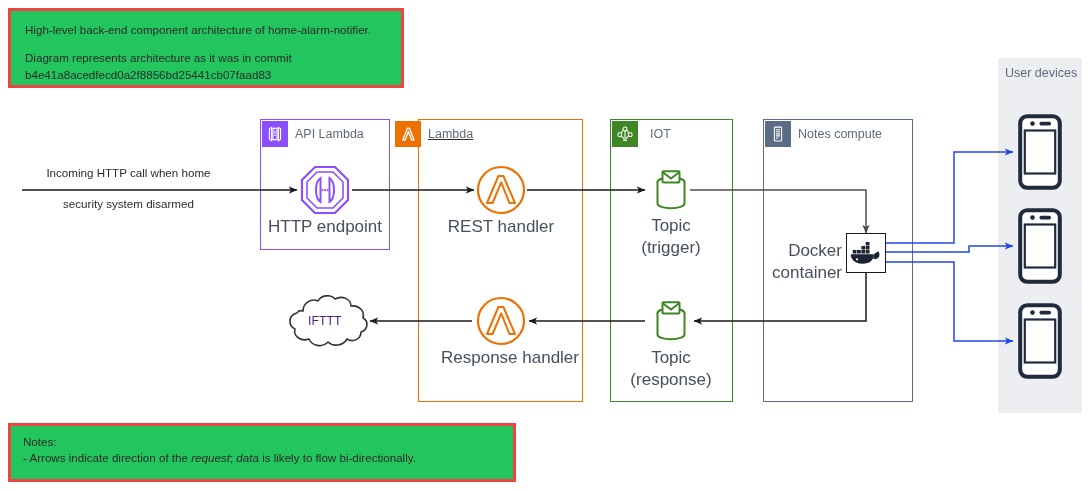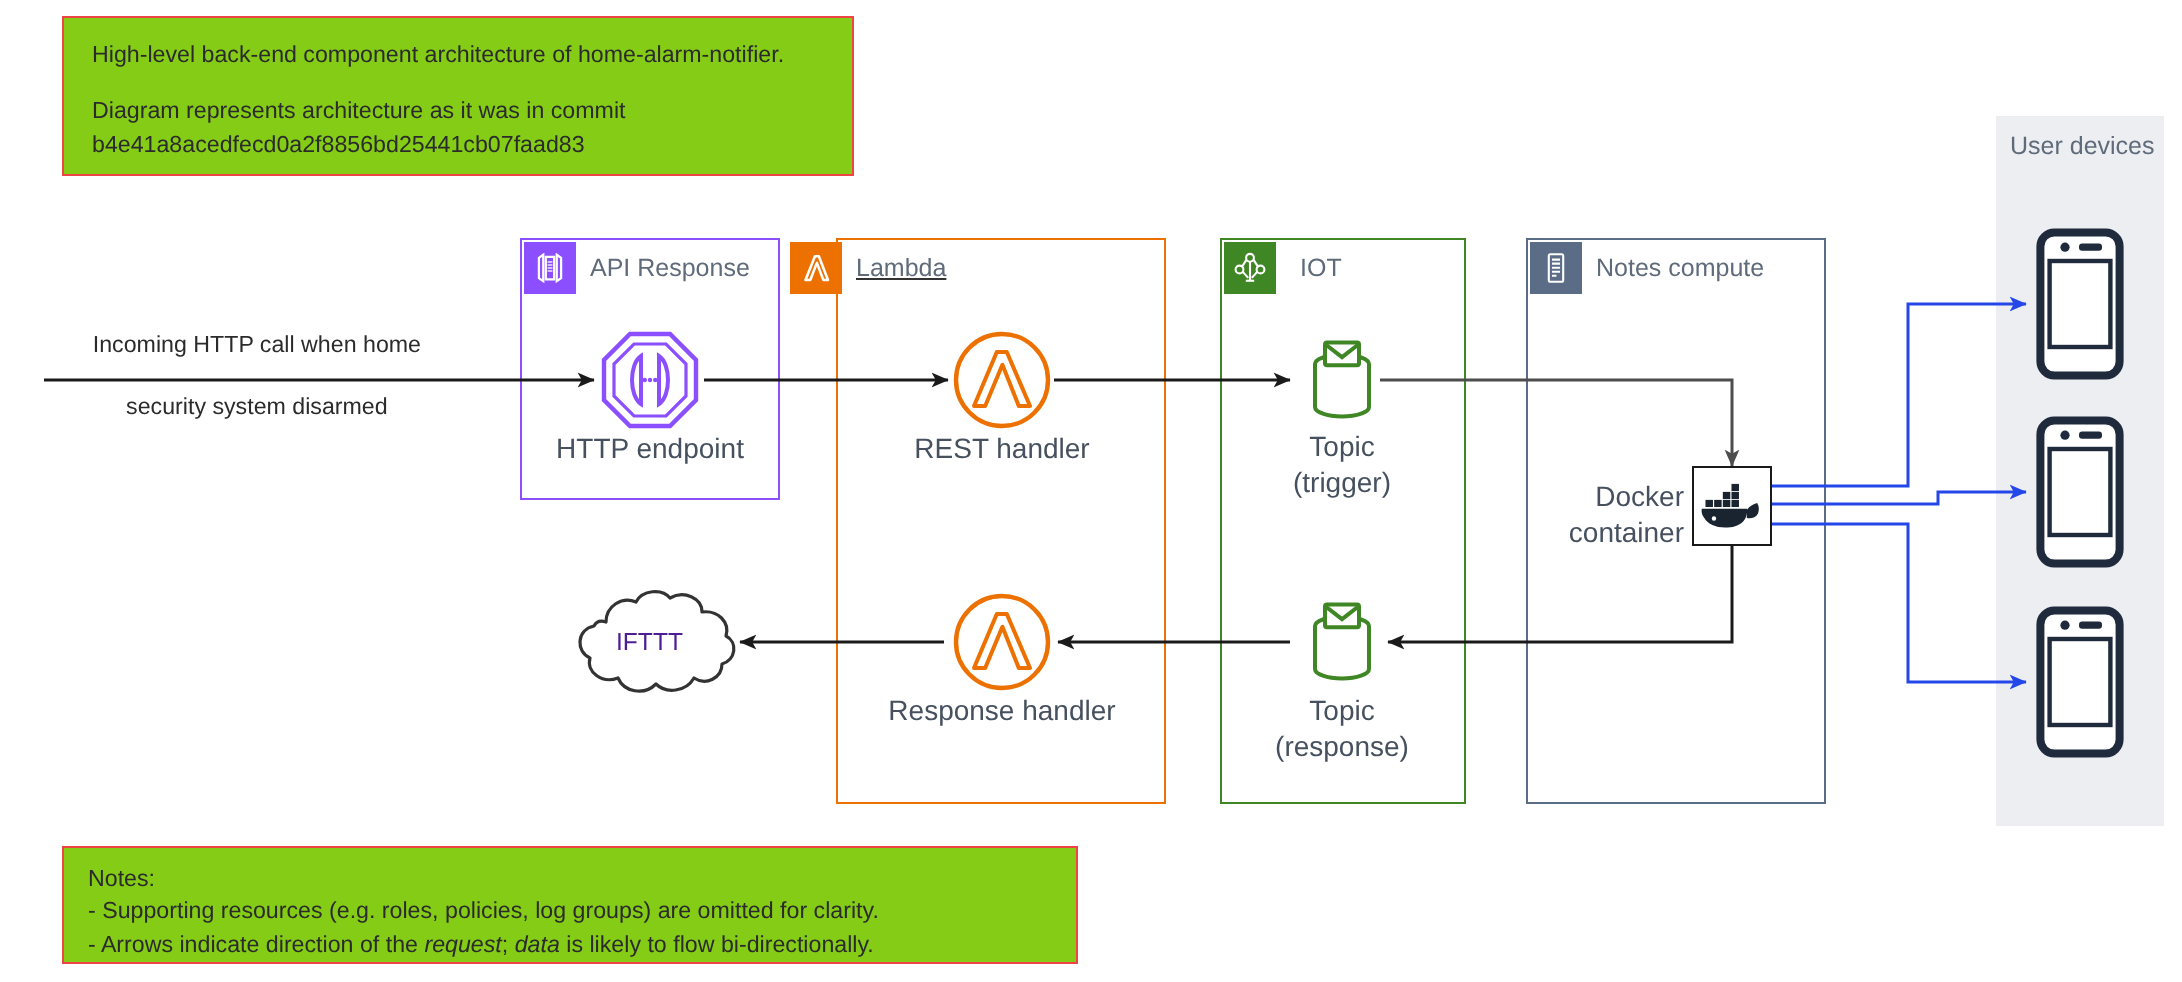--- a/index.html
+++ b/index.html
@@ -5,25 +5,25 @@
   html,body{margin:0;padding:0;background:#ffffff;}
   body{width:1091px;height:491px;position:relative;overflow:hidden;
        font-family:"Liberation Sans",sans-serif;color:#333333;}
   .canvas{position:absolute;inset:0;}
   svg.layer{position:absolute;left:0;top:0;width:1091px;height:491px;overflow:visible;}
   svg.layer.edges{z-index:2;}
   .grp{position:absolute;background:transparent;z-index:1;}
   .grp-title{position:absolute;display:flex;align-items:center;gap:7px;z-index:4;}
   .grp-badge{width:26px;height:26px;display:flex;align-items:center;justify-content:center;flex:0 0 auto;}
   .grp-label{font-size:12.5px;color:#5f6b7a;white-space:nowrap;}
-  .noteBox{position:absolute;border:1px solid #ef4444;background:#84cc16;box-sizing:border-box;z-index:5;margin-left:23px;}
+  .noteBox{position:absolute;border:3px solid #ef4444;background:#22c55e;box-sizing:border-box;z-index:5;}
   .noteBox p{margin:0;font-size:11.6px;line-height:1.42;color:#2b2b2b;white-space:pre-wrap;}
   .devpanel{position:absolute;background:#eceef2;z-index:1;}
   .devtitle{position:absolute;font-size:12.5px;color:#5f6b7a;z-index:4;white-space:nowrap;}
-  .caption{position:absolute;text-align:center;font-size:14px;color:#46505e;
+  .caption{position:absolute;text-align:center;font-size:17px;color:#46505e;
            line-height:1.28;white-space:pre;z-index:3;}
   .capR{text-align:right;}
   .flowlabel{position:absolute;font-size:11.6px;color:#2b2b2b;line-height:1.35;
              text-align:center;white-space:pre;z-index:3;}
   .ico{position:absolute;z-index:3;}
   .dockerbox{position:absolute;border:1px solid #1a1a1a;background:#fff;
              box-sizing:border-box;z-index:3;display:flex;align-items:center;justify-content:center;}
   .ifttt-txt{position:absolute;font-size:12.3px;color:#4c1d95;z-index:4;white-space:nowrap;}
 </style>
 </head>
@@ -33,21 +33,20 @@
 
   <div class="noteBox" style="left:8px;top:8px;width:396px;height:80px;padding:11px 14px;">
     <p>High-level back-end component architecture of home-alarm-notifier.</p>
     <p style="height:12px;"></p>
     <p>Diagram represents architecture as it was in commit</p>
     <p>b4e41a8acedfecd0a2f8856bd25441cb07faad83</p>
   </div>
 
   <div class="noteBox" style="left:8px;top:423px;width:508px;height:59px;padding:8px 12px;">
     <p>Notes:</p>
-    <p>- Supporting resources (e.g. roles, policies, log groups) are omitted for clarity.</p>
     <p><span>- Arrows indicate direction of the </span><em>request</em><span>; </span><em>data</em><span> is likely to flow bi-directionally.</span></p>
   </div>
 
   <div class="devpanel" style="left:998px;top:58px;width:84px;height:355px;"></div>
   <div class="devtitle" style="left:1005px;top:66px;">User devices</div>
 
   <div class="grp" style="left:260px;top:119px;width:130px;height:131px;border:1.6px solid #8C4FFF;box-sizing:border-box;"></div>
   <div class="grp" style="left:418px;top:119px;width:165px;height:283px;border:1.6px solid #ED7100;box-sizing:border-box;"></div>
   <div class="grp" style="left:610px;top:119px;width:123px;height:283px;border:1.6px solid #3F8624;box-sizing:border-box;"></div>
   <div class="grp" style="left:763px;top:119px;width:150px;height:283px;border:1.6px solid #5A6C86;box-sizing:border-box;"></div>
@@ -58,21 +57,21 @@
           <g fill="none" stroke="#fff" stroke-width="1.5">
         <path d="M7.5 3.2 L4.6 5.2 V18.8 L7.5 20.8 Z"></path>
             <path d="M16.5 3.2 L19.4 5.2 V18.8 L16.5 20.8 Z"></path>
         <path d="M9.2 4.5 H14.8 V19.5 H9.2 Z"></path>
           </g>
         <g stroke="#fff" stroke-width="1" opacity=".85">
         <path d="M10.4 8 h3.2M10.4 10 h3.2M10.4 12 h3.2M10.4 14 h3.2"></path>
           </g>
         </svg>
     </span>
-    <span class="grp-label">API Response</span>
+    <span class="grp-label">API Lambda</span>
   </div>
 
   <div class="grp-title" style="left:395px;top:121px;text-decoration:underline;">
     <span class="grp-badge" style="background:#ED7100;">
       <svg width="18" height="18" viewBox="0 0 24 24">
           <g fill="none" stroke="#fff" stroke-width="1.7" stroke-linejoin="round" stroke-linecap="round">
         <path d="M5 20 L11.3 4.2 h2.6 L20 20 h-3.1 L12.6 8.6 L8.2 20 Z"></path>
           </g>
         </svg>
     </span>

